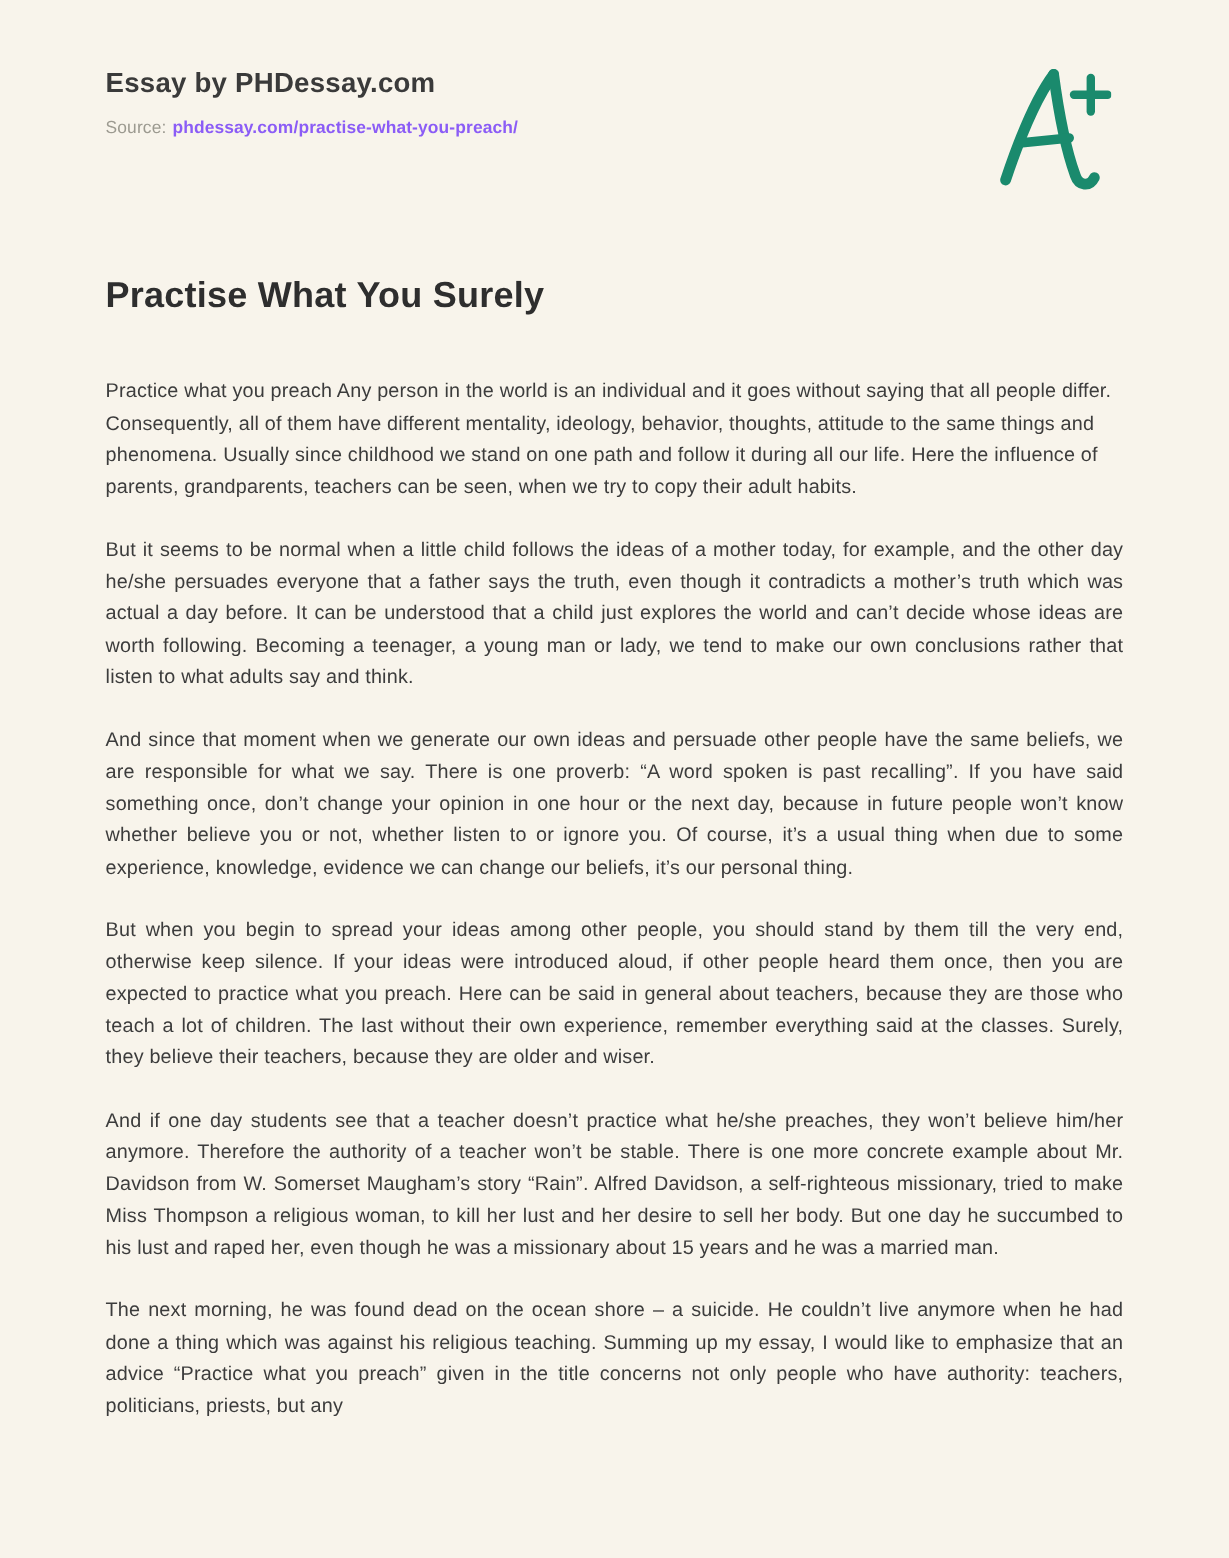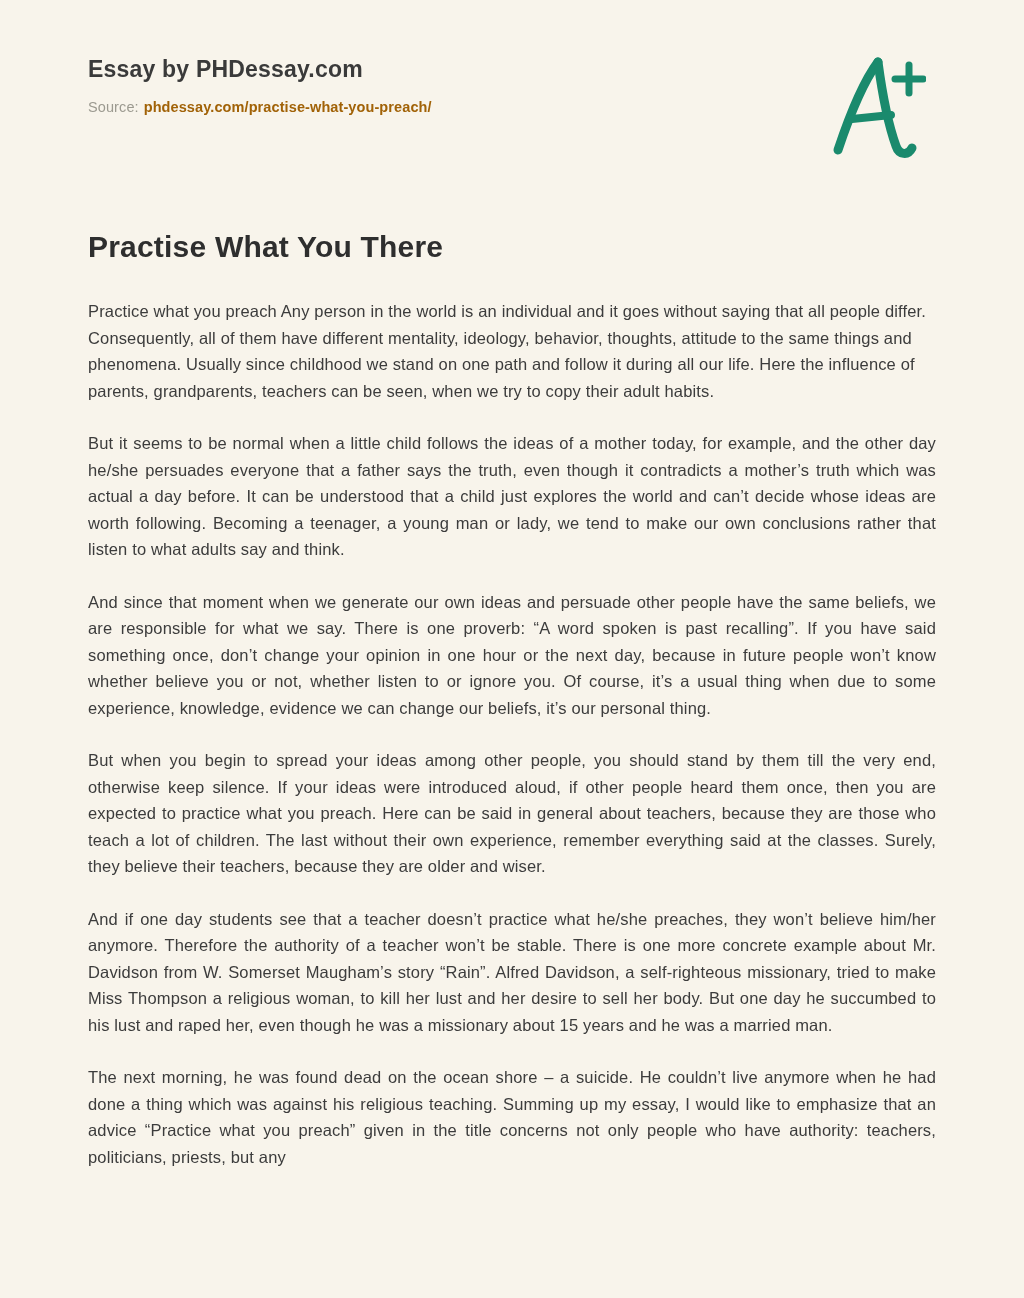--- a/index.html
+++ b/index.html
@@ -34,41 +34,41 @@
     margin-top: 16px;
     font-size: 14.5px;
     letter-spacing: 0.1px;
   }
   .source-label {
     color: #9c9a90;
     margin-right: 5px;
     margin-top: 48px;
   }
   .source-link {
-    color: #a16207;
+    color: #8b5cf6;
     font-weight: 600;
     text-decoration: none;
     cursor: pointer;
   }
   .logo {
     width: 100px;
     height: 112px;
     margin-right: 10px;
     flex: 0 0 auto;
   }
   .logo svg { display: block; width: 100%; height: 100%; }
   h1.title {
     margin: 66px 0 0 0;
     font-size: 30px;
     font-weight: 700;
     color: #2e2e2e;
     letter-spacing: 0.2px;
   }
   .body-text {
-    margin-top: 34px;
+    margin-top: 49px;
   }
   .body-text p {
     margin: 0 0 26px 0;
     font-size: 16.5px;
     line-height: 26.5px;
     color: #3c3c3c;
     letter-spacing: 0.15px;
     text-align: justify;
   }
   .body-text p.p-left {
@@ -92,21 +92,21 @@
       <svg viewBox="0 0 100 112" fill="none">
         <path d="M12 98 C 26 56, 40 26, 52 10" stroke-width="9" stroke-linecap="round" stroke="#1a8a6d"></path>
         <path d="M52 10 C 56 40, 62 72, 70 94 C 73 103, 82 104, 86 96" stroke-width="9" stroke-linecap="round" stroke="#1a8a6d"></path>
         <path d="M26 67 L 65 63" stroke-width="8" stroke-linecap="round" stroke="#1a8a6d"></path>
         <path d="M83 13 L 83 41" stroke-width="7" stroke-linecap="round" stroke="#1a8a6d"></path>
         <path d="M69 27 L 97 27" stroke-width="7" stroke-linecap="round" stroke="#1a8a6d"></path>
       </svg>
     </div>
   </header>
 
-  <h1 class="title">Practise What You There</h1>
+  <h1 class="title">Practise What You Surely</h1>
 
   <main class="body-text">
     <p class="p-left">Practice what you preach Any person in the world is an individual and it goes without saying that all people differ. Consequently, all of them have different mentality, ideology, behavior, thoughts, attitude to the same things and phenomena. Usually since childhood we stand on one path and follow it during all our life. Here the influence of parents, grandparents, teachers can be seen, when we try to copy their adult habits.</p>
     <p>But it seems to be normal when a little child follows the ideas of a mother today, for example, and the other day he/she persuades everyone that a father says the truth, even though it contradicts a mother’s truth which was actual a day before. It can be understood that a child just explores the world and can’t decide whose ideas are worth following. Becoming a teenager, a young man or lady, we tend to make our own conclusions rather that listen to what adults say and think.</p>
     <p>And since that moment when we generate our own ideas and persuade other people have the same beliefs, we are responsible for what we say. There is one proverb: “A word spoken is past recalling”. If you have said something once, don’t change your opinion in one hour or the next day, because in future people won’t know whether believe you or not, whether listen to or ignore you. Of course, it’s a usual thing when due to some experience, knowledge, evidence we can change our beliefs, it’s our personal thing.</p>
     <p>But when you begin to spread your ideas among other people, you should stand by them till the very end, otherwise keep silence. If your ideas were introduced aloud, if other people heard them once, then you are expected to practice what you preach. Here can be said in general about teachers, because they are those who teach a lot of children. The last without their own experience, remember everything said at the classes. Surely, they believe their teachers, because they are older and wiser.</p>
     <p>And if one day students see that a teacher doesn’t practice what he/she preaches, they won’t believe him/her anymore. Therefore the authority of a teacher won’t be stable. There is one more concrete example about Mr. Davidson from W. Somerset Maugham’s story “Rain”. Alfred Davidson, a self-righteous missionary, tried to make Miss Thompson a religious woman, to kill her lust and her desire to sell her body. But one day he succumbed to his lust and raped her, even though he was a missionary about 15 years and he was a married man.</p>
     <p>The next morning, he was found dead on the ocean shore – a suicide. He couldn’t live anymore when he had done a thing which was against his religious teaching. Summing up my essay, I would like to emphasize that an advice “Practice what you preach” given in the title concerns not only people who have authority: teachers, politicians, priests, but any</p>
   </main>
 

